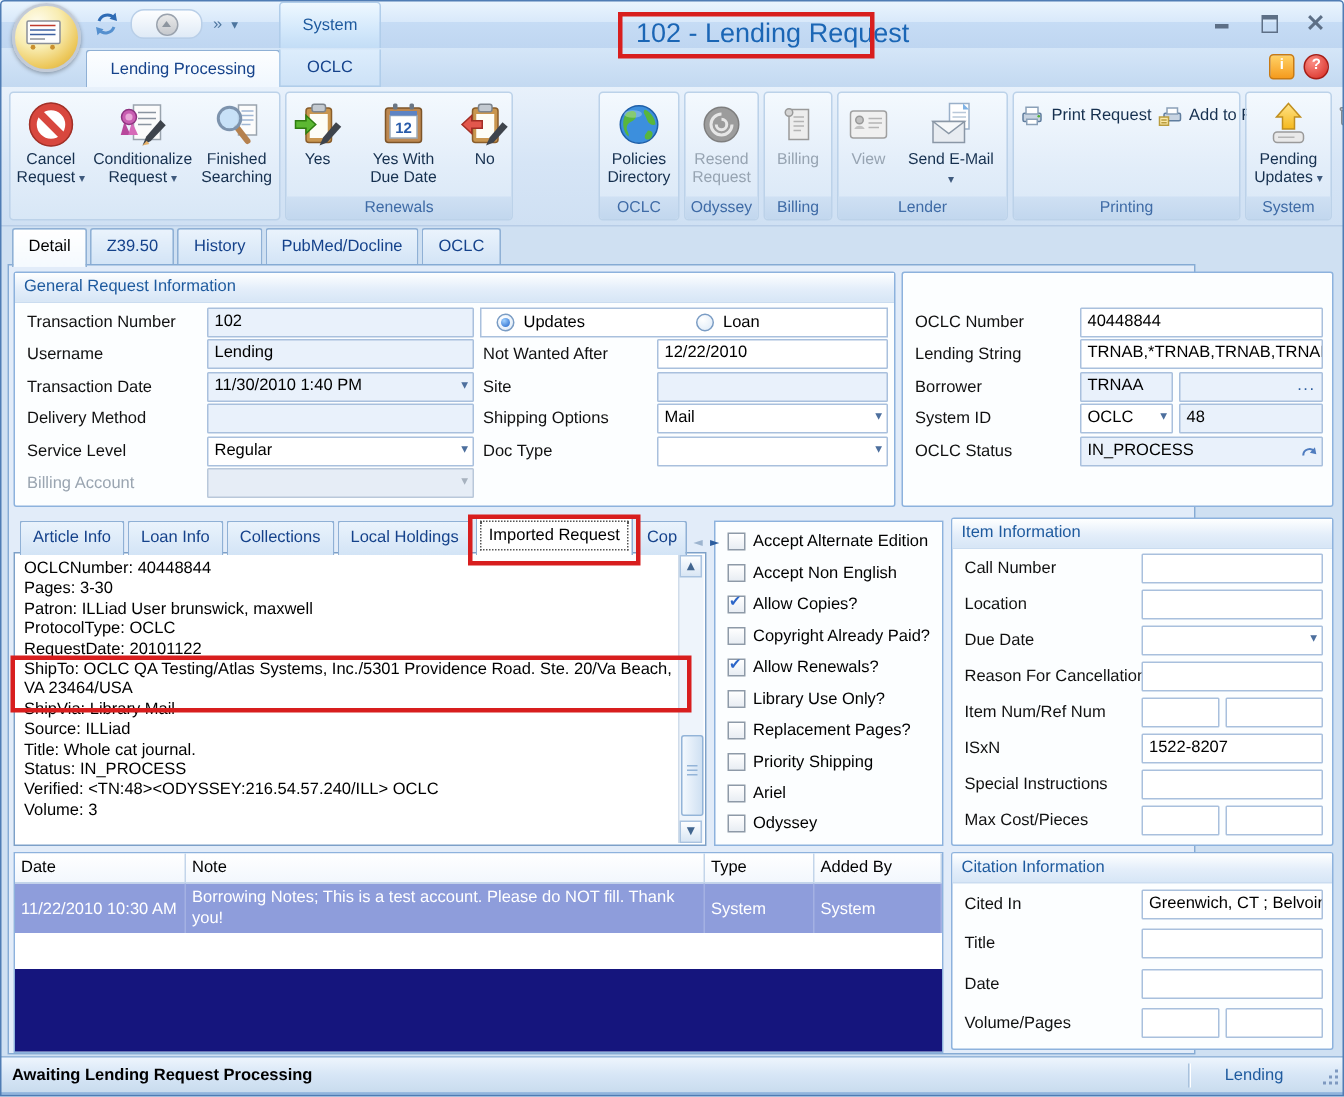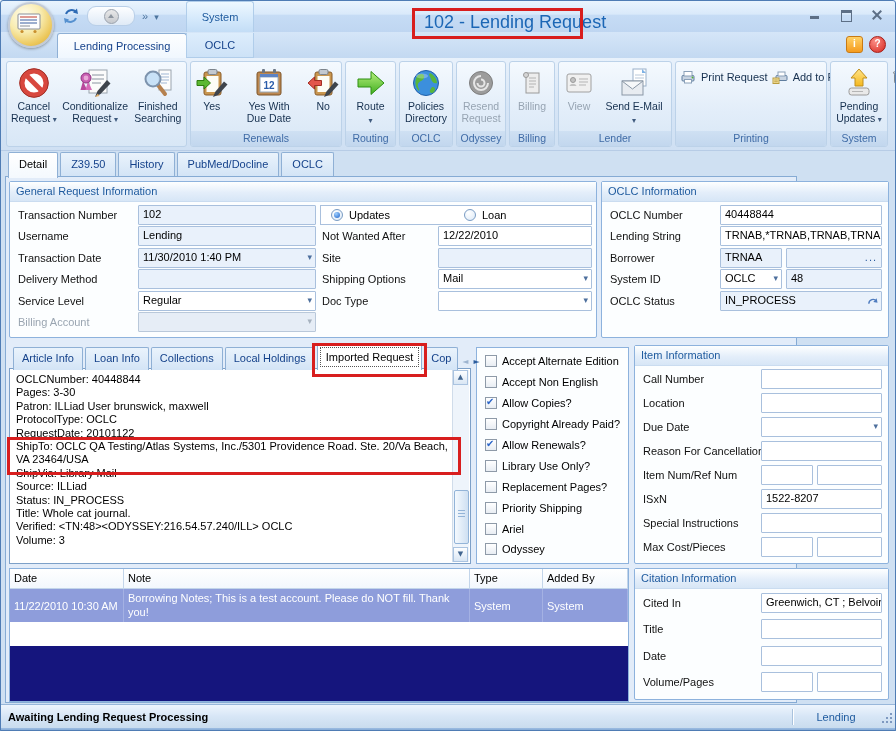--- a/index.html
+++ b/index.html
@@ -314,40 +314,20 @@
           <polygon points="14.5,13.5 7.5,13.5 7.5,10 1,16 7.5,22 7.5,18.5 14.5,18.5" fill="#e2574c" stroke="#a32e24"></polygon>
           <polygon points="17,30 19.5,24.5 28,14.5 31.5,17.5 22,28" fill="#3e444c"></polygon>
             </svg>
         </span>
         <span class="lbl"><span>No</span></span>
       </div>
     </div>
     <div class="glabel">Renewals</div>
   </div>
 
-  <div class="group" style="left:345px;width:51px">
-    <div class="gitems">
-      <div class="bigbtn" style="width:49px">
-        <span class="ic">
-          <svg viewBox="0 0 32 32">
-              <defs>
-                <linearGradient id="gg" x1="0" y1="0" x2="0" y2="1">
-          <stop offset="0" stop-color="#b9f07e"></stop>
-                  <stop offset="1" stop-color="#3fae1f"></stop>
-                </linearGradient>
-              </defs>
-          <polygon points="3,12 16,12 16,4.5 29,16 16,27.5 16,20 3,20" fill="url(#gg)" stroke="#2e8f12"></polygon>
-            </svg>
-        </span>
-        <span class="lbl"><span>Route</span></span>
-        <span class="ddb"></span>
-      </div>
-    </div>
-    <div class="glabel">Routing</div>
-  </div>
 
   <div class="group" style="left:399px;width:54px">
     <div class="gitems">
       <div class="bigbtn" style="width:52px">
         <span class="ic">
           <svg viewBox="0 0 32 32">
               <circle cx="16" cy="16" r="12.5" fill="#3c8fdd" stroke="#1f5fa8"></circle>
           <path d="M8 8 C12 6 15 7 14 11 C13 14 9 14 8 17 C7 20 10 22 9 24 C5 21 4 12 8 8 Z" fill="#58b63c"></path>
           <path d="M20 6 C24 8 27 12 27 16 C24 17 22 15 21 12 C20 9 18 8 20 6 Z" fill="#58b63c"></path>
           <path d="M22 20 C25 20 26 22 24 25 C22 27 19 26 20 23 Z" fill="#58b63c"></path>
@@ -555,21 +535,20 @@
         <span class="fbox white dd">Mail</span>
         </div>
       <div class="frow" style="grid-template-columns:118px 1fr">
           <span class="flab">Doc Type</span>
         <span class="fbox white dd"></span>
         </div>
     </div>
   </div>
 
   <div class="panel" style="left:595px;top:4px;width:288px;height:157px">
-    <div class="panel-h">OCLC Information</div>
     <div class="fgrid" style="left:6px;top:22px;right:6px;bottom:4px;grid-template-rows:repeat(6,1fr)">
       <div class="frow" style="grid-template-columns:112px 1fr">
           <span class="flab">OCLC Number</span>
         <span class="fbox white">40448844</span>
         </div>
       <div class="frow" style="grid-template-columns:112px 1fr">
           <span class="flab">Lending String</span>
         <span class="fbox white">TRNAB,*TRNAB,TRNAB,TRNAB,</span>
         </div>
       <div class="frow" style="grid-template-columns:112px 1fr">
@@ -611,22 +590,22 @@
 
   <div class="ta">
     <div>OCLCNumber: 40448844</div>
     <div>Pages: 3-30</div>
     <div>Patron: ILLiad User brunswick, maxwell</div>
     <div>ProtocolType: OCLC</div>
     <div>RequestDate: 20101122</div>
     <div>ShipTo: OCLC QA Testing/Atlas Systems, Inc./5301 Providence Road. Ste. 20/Va Beach, VA 23464/USA</div>
     <div>ShipVia: Library Mail</div>
     <div>Source: ILLiad</div>
+    <div>Title: Whole cat journal.</div>
     <div>Status: IN_PROCESS</div>
-    <div>Title: Whole cat journal.</div>
     <div>Verified: &lt;TN:48&gt;&lt;ODYSSEY:216.54.57.240/ILL&gt; OCLC</div>
     <div>Volume: 3</div>
     <div class="sb">
       <div class="sbtn up">▲</div>
       <div class="thumb"></div>
       <div class="sbtn dn">▼</div>
     </div>
   </div>
 
   <div class="chkpanel">

